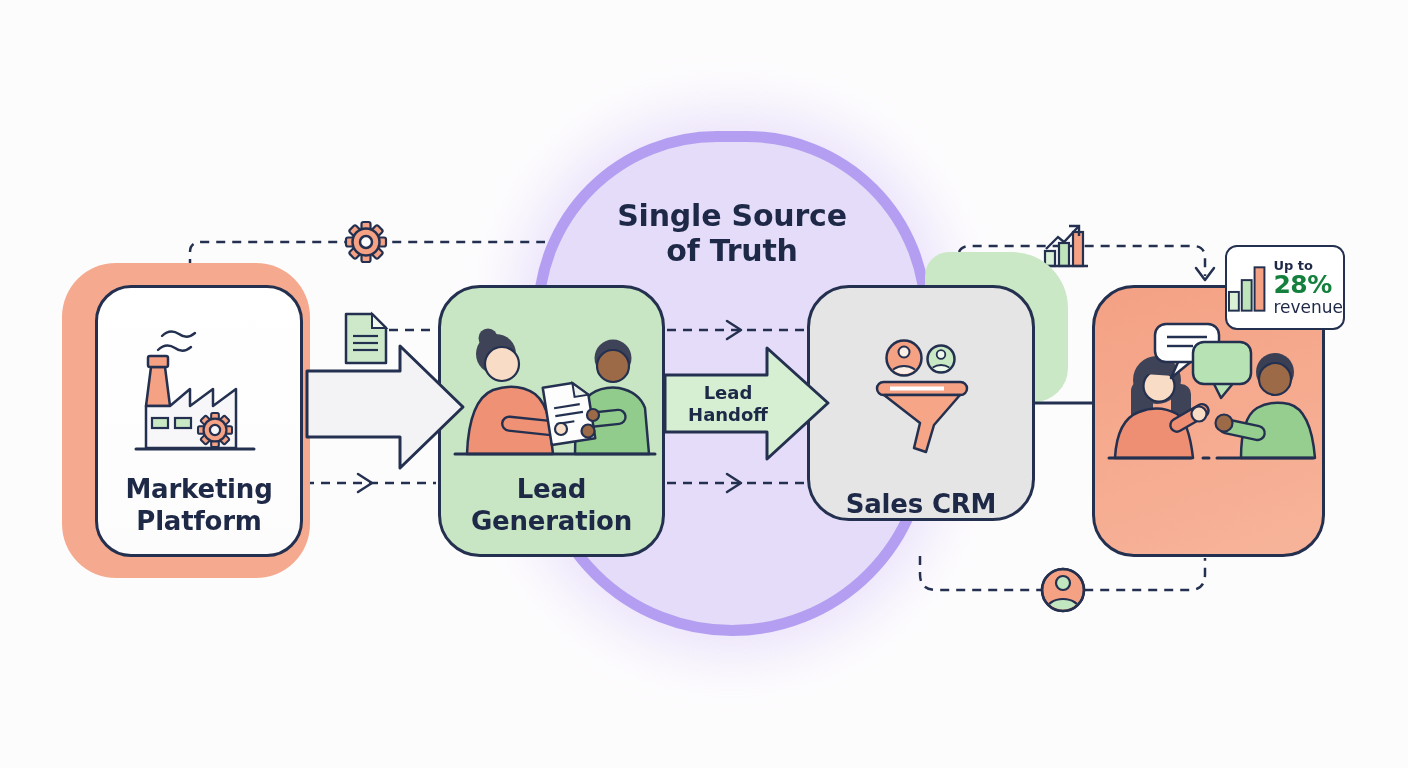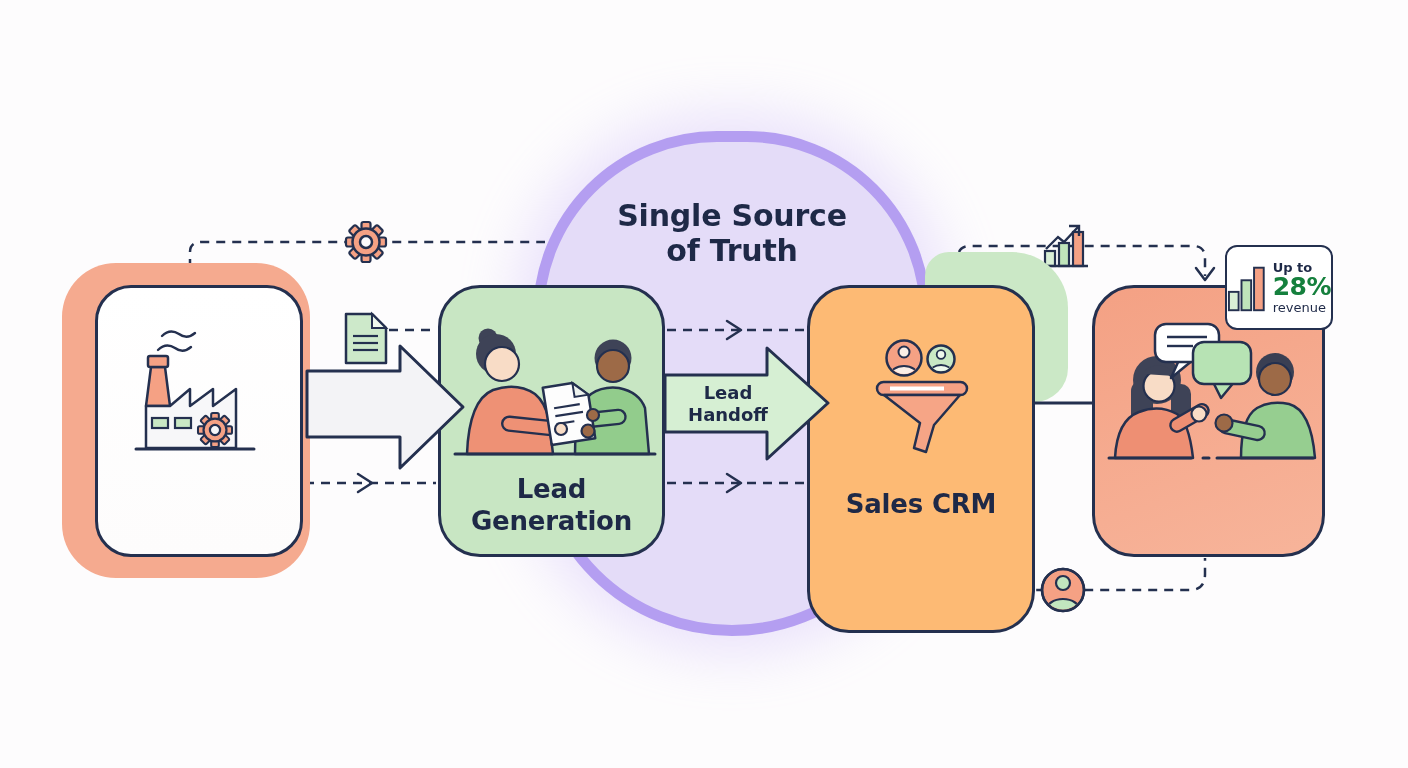--- a/index.html
+++ b/index.html
@@ -14,41 +14,41 @@
   .hub-label{left:0;top:56px;width:100%;text-align:center;font-size:30px;font-weight:700;
              line-height:1.18;color:#1e2947;white-space:pre-line;letter-spacing:-.2px;}
   
   .offset-salmon{left:62px;top:263px;width:248px;height:315px;background:#f5aa8f;border-radius:54px;z-index:2;}
   .offset-green{left:925px;top:252px;width:143px;height:150px;background:#cbe8c6;
                 border-radius:24px 56px 34px 8px;z-index:2;}
   
   .node{box-sizing:border-box;border:3px solid #24304f;z-index:3;}
   .node-marketing{left:95px;top:285px;width:208px;height:272px;border-radius:36px;background:linear-gradient(180deg,#ffffff,#fdfcfc);}
   .node-leadgen{left:438px;top:285px;width:227px;height:272px;border-radius:42px;background:#c8e6c3;}
-  .node-crm{left:807px;top:285px;width:228px;height:348px;border-radius:42px;background:#fdba74;}
+  .node-crm{left:807px;top:285px;width:228px;height:236px;border-radius:42px;background:#e5e5e5;}
   .node-followup{left:1092px;top:285px;width:233px;height:272px;border-radius:42px;
                  background:linear-gradient(160deg,#f4a184,#f7b49a);}
   .node-label{left:0;top:185px;width:100%;text-align:center;font-size:26px;font-weight:700;
               line-height:1.24;color:#1e2947;white-space:pre-line;letter-spacing:-.2px;}
   .node-label-single{top:200px;}
   
   .layer{left:0;top:0;z-index:1;}
   .layer-top{left:0;top:0;z-index:4;}
   .arrow-label{z-index:5;text-align:center;font-size:18px;font-weight:700;line-height:1.2;
                color:#1e2947;white-space:pre-line;}
   .arrow-label-1{left:300px;top:382px;width:134px;}
   .arrow-label-2{left:660px;top:382px;width:136px;}
   
-  .badge{left:1225px;top:245px;width:108px;height:85px;background:#ffffff;border:2.5px solid #24304f;
+  .badge{left:1225px;top:245px;width:120px;height:85px;background:#ffffff;border:2.5px solid #24304f;
          border-radius:12px;box-sizing:border-box;z-index:6;display:flex;align-items:center;
          justify-content:center;gap:7px;}
   .badge-text{display:flex;flex-direction:column;line-height:1.05;}
   .badge-prefix{font-size:13px;font-weight:600;color:#1e2947;}
   .badge-value{font-size:25px;font-weight:800;letter-spacing:-.5px;color:#15803d;}
-  .badge-suffix{font-size:13px;font-weight:500;color:#1e2947;}
+  .badge-suffix{font-size:17px;font-weight:500;color:#1e2947;}
 </style>
 </head>
 <body>
 
 <div id="canvas">
 
   <div class="abs hub-blob">
     <div class="abs hub-label">Single Source
 of Truth</div>
   </div>
@@ -138,20 +138,22 @@
           <rect x="-4.5" y="-20" width="9" height="9" rx="2" transform="rotate(180)"></rect>
           <rect x="-4.5" y="-20" width="9" height="9" rx="2" transform="rotate(225)"></rect>
           <rect x="-4.5" y="-20" width="9" height="9" rx="2" transform="rotate(270)"></rect>
           <rect x="-4.5" y="-20" width="9" height="9" rx="2" transform="rotate(315)"></rect>
         </g>
         <circle r="13.5" fill="#f5a184" stroke="#24304f" stroke-width="2.6"></circle>
         <circle r="6" fill="#f7f7f9" stroke="#24304f" stroke-width="2.6"></circle>
       </g>
       <path d="M38,161 H156" stroke="#24304f" stroke-width="3" stroke-linecap="round"></path>
     </svg>
+    <div class="abs node-label">Marketing
+Platform</div>
   </div>
 
   <div class="abs node node-leadgen">
     <svg class="abs" style="left:0;top:0" width="227" height="272" viewBox="0 0 227 272">
 
       <circle cx="47" cy="50" r="9.5" fill="#3e4357"></circle>
       <circle cx="55" cy="66" r="20" fill="#3e4357"></circle>
       <circle cx="61" cy="76" r="17" fill="#f8dcc6" stroke="#24304f" stroke-width="2.2"></circle>
       <path d="M26,166 Q28,112 52,102 Q76,94 94,106 Q104,114 108,132 L112,166 Z" fill="#ee9175" stroke="#24304f" stroke-width="2.5" stroke-linejoin="round"></path>
       <rect x="62" y="128" width="54" height="14" rx="7" transform="rotate(6 62 128)" fill="#ee9175" stroke="#24304f" stroke-width="2.4"></rect>

